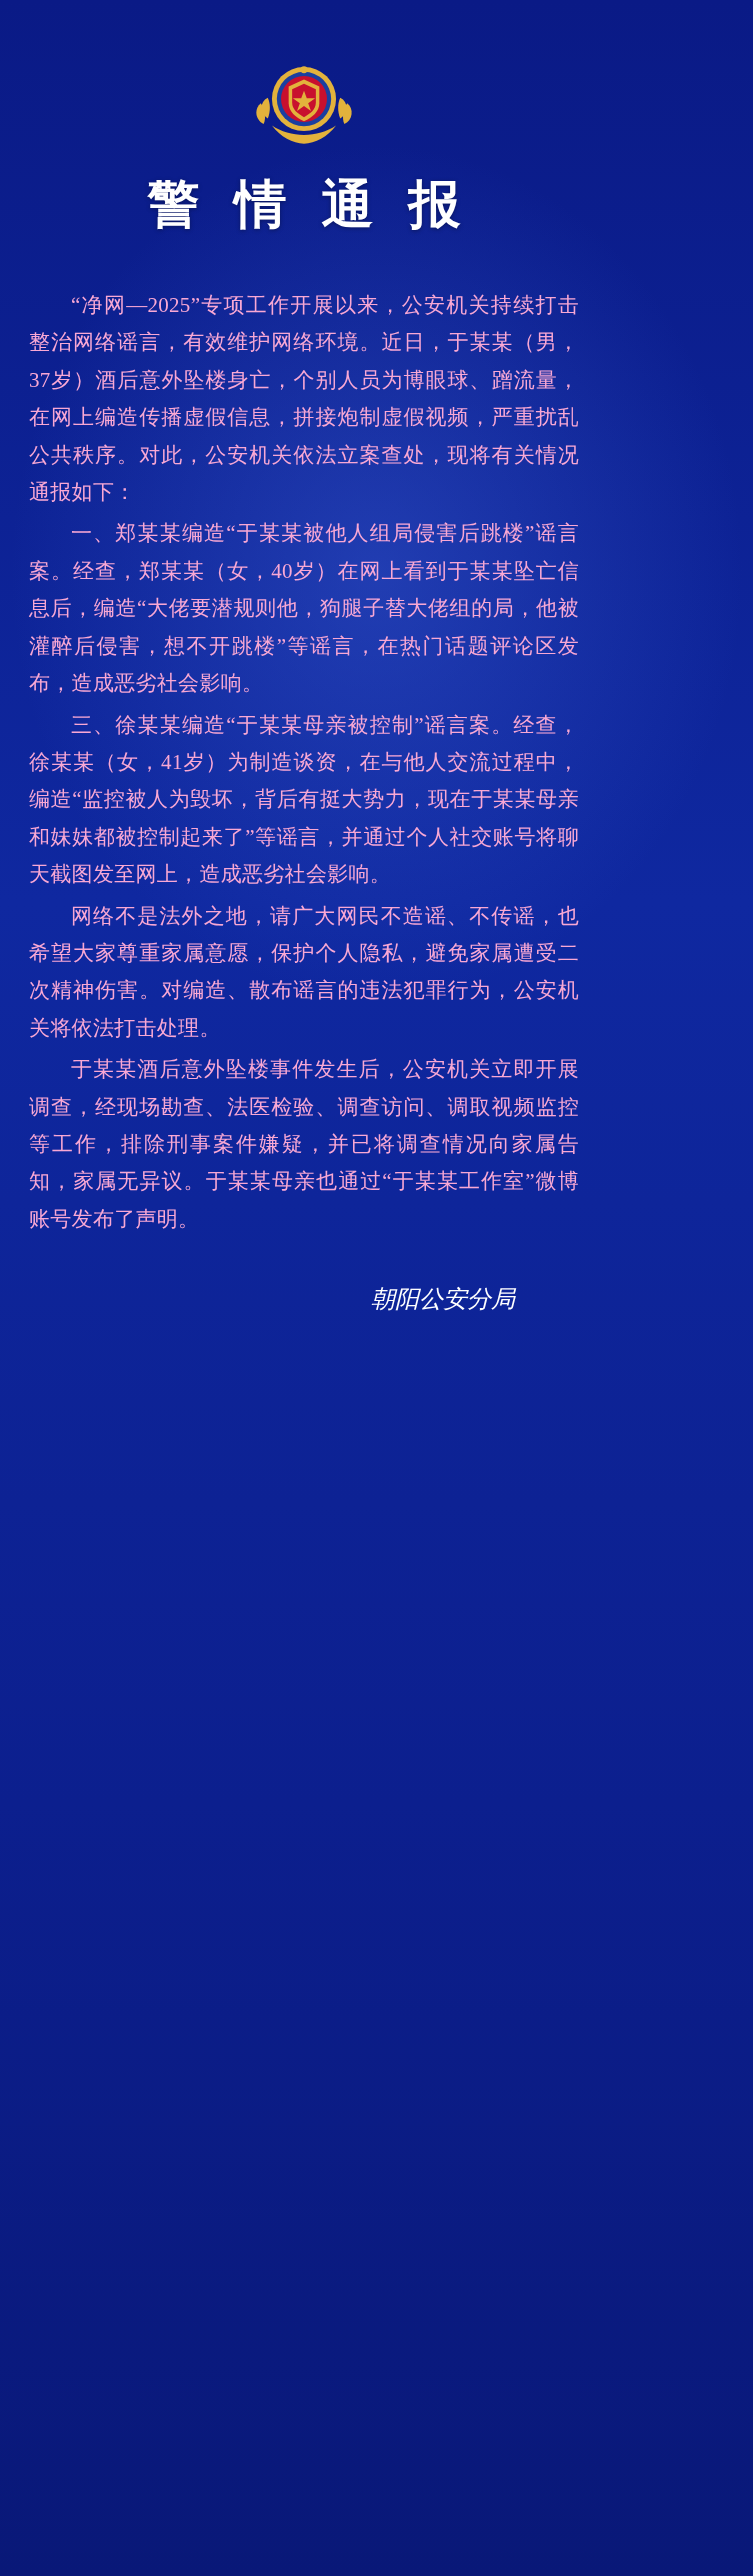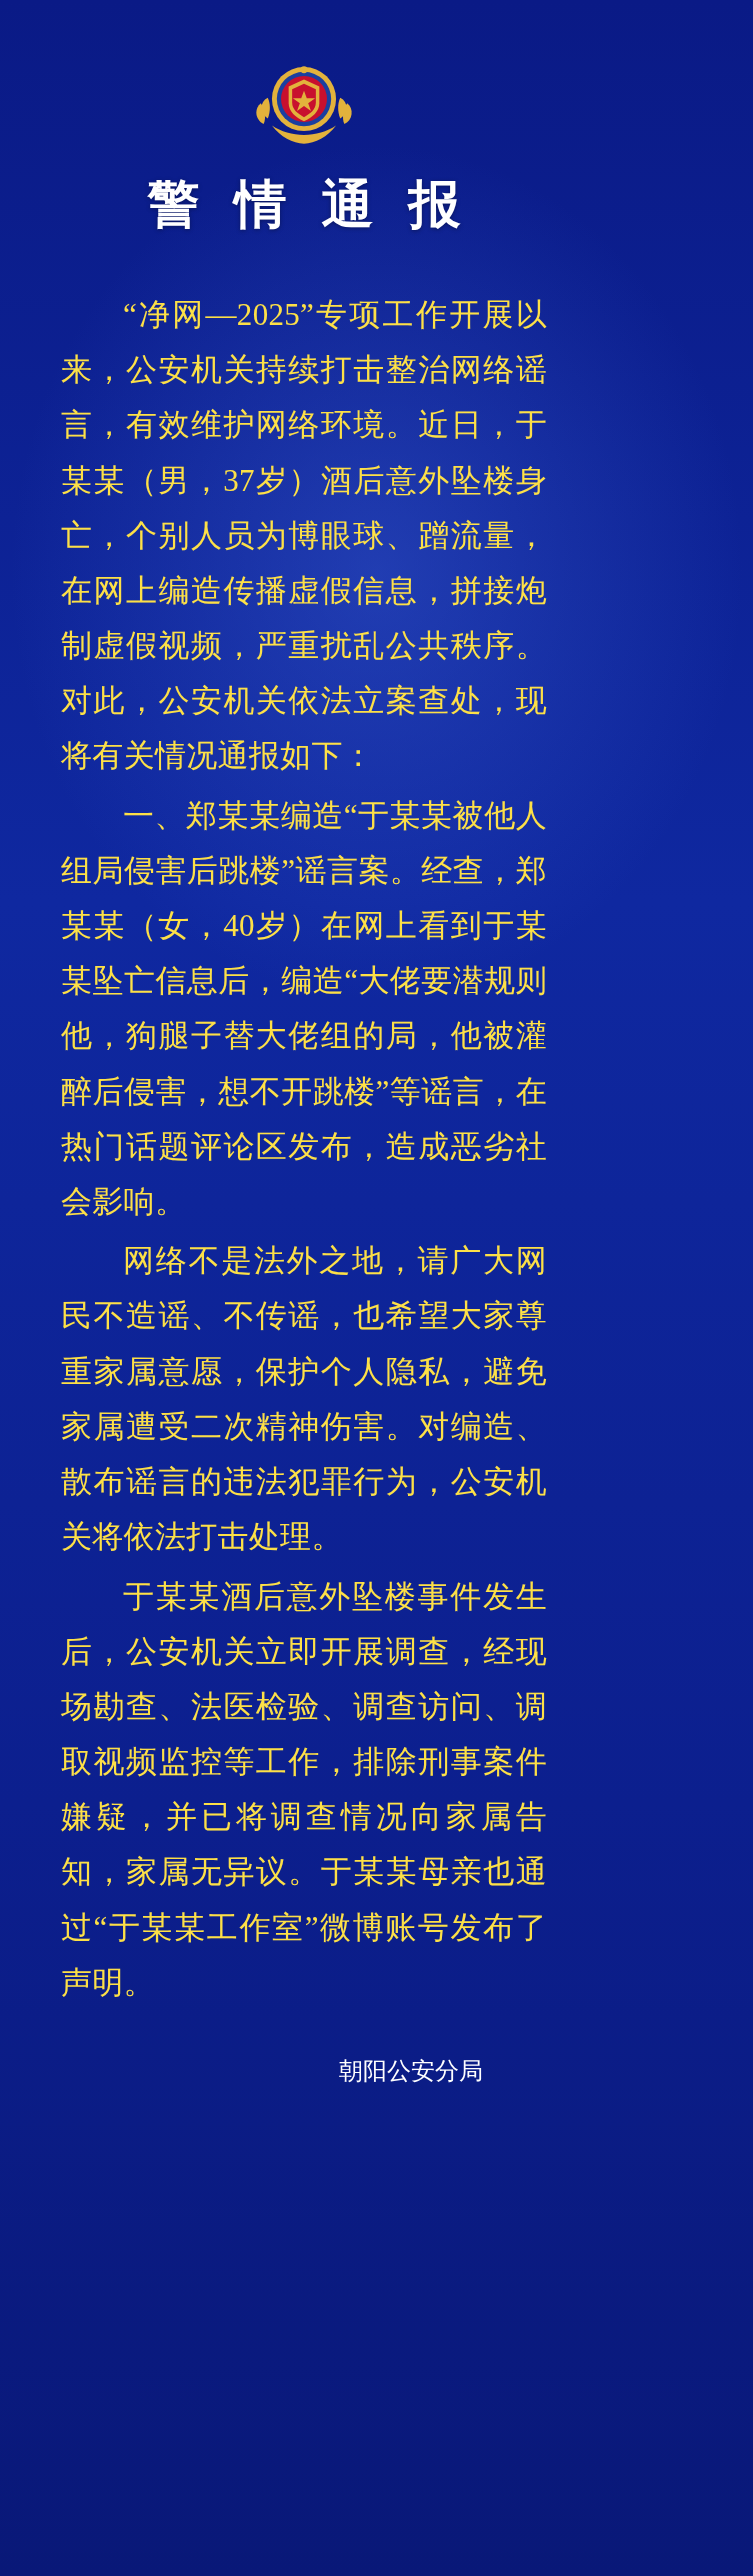--- a/index.html
+++ b/index.html
@@ -25,21 +25,21 @@
     transform: translateX(-50%);
     width: 837px;
     height: 977px;
     background: radial-gradient(ellipse at center, rgba(70,110,230,0.35) 0%, rgba(13,31,143,0.0) 62%);
     pointer-events: none;
   }
 
   .page {
     position: relative;
     z-index: 2;
-    padding: 0 61px;
+    padding: 0 29px;
     box-sizing: border-box;
     width: 608px;
   }
 
   
   .emblem-wrap {
     padding-top: 60px;
     display: flex;
     justify-content: center;
   }
@@ -59,42 +59,42 @@
     letter-spacing: 11px;
     text-indent: 11px;
     color: #ffffff;
     text-shadow: 0 1.4px 4.2px rgba(0,0,0,0.35);
     font-family: "Liberation Serif", "DejaVu Serif", serif;
   }
 
   
   .body {
     margin-top: 47px;
-    font-size: 31px;
+    font-size: 21px;
     line-height: 1.78;
     text-align: justify;
     text-justify: inter-ideograph;
-    color: #fde047;
+    color: #f9a8d4;
     letter-spacing: 0.3px;
   }
   .body p {
     margin: 0 0 4.2px 0;
     text-indent: 2em;
   }
 
   
   .signature {
     margin-top: 39px;
     padding-right: 64px;
     text-align: right;
     font-size: 24px;
     line-height: 1.85;
     color: #ffffff;
   }
-  .signature div { white-space: nowrap; }
+  .signature div { white-space: nowrap; font-style: italic; }
 
   .bottom-space { height: 126px; }
 </style>
 </head>
 <body>
 
 <div class="glow"></div>
 
 <div class="page">
 
@@ -127,20 +127,21 @@
         </g>
       </svg>
     </div>
   </div>
 
   <h1 class="title">警 情 通 报</h1>
 
   <div class="body">
     <p>“净网—2025”专项工作开展以来，公安机关持续打击整治网络谣言，有效维护网络环境。近日，于某某（男，37岁）酒后意外坠楼身亡，个别人员为博眼球、蹭流量，在网上编造传播虚假信息，拼接炮制虚假视频，严重扰乱公共秩序。对此，公安机关依法立案查处，现将有关情况通报如下：</p>
     <p>一、郑某某编造“于某某被他人组局侵害后跳楼”谣言案。经查，郑某某（女，40岁）在网上看到于某某坠亡信息后，编造“大佬要潜规则他，狗腿子替大佬组的局，他被灌醉后侵害，想不开跳楼”等谣言，在热门话题评论区发布，造成恶劣社会影响。</p>
+    <p>三、徐某某编造“于某某母亲被控制”谣言案。经查，徐某某（女，41岁）为制造谈资，在与他人交流过程中，编造“监控被人为毁坏，背后有挺大势力，现在于某某母亲和妹妹都被控制起来了”等谣言，并通过个人社交账号将聊天截图发至网上，造成恶劣社会影响。</p>
     <p>网络不是法外之地，请广大网民不造谣、不传谣，也希望大家尊重家属意愿，保护个人隐私，避免家属遭受二次精神伤害。对编造、散布谣言的违法犯罪行为，公安机关将依法打击处理。</p>
     <p>于某某酒后意外坠楼事件发生后，公安机关立即开展调查，经现场勘查、法医检验、调查访问、调取视频监控等工作，排除刑事案件嫌疑，并已将调查情况向家属告知，家属无异议。于某某母亲也通过“于某某工作室”微博账号发布了声明。</p>
   </div>
 
   <div class="signature">
     <div>朝阳公安分局</div>
   </div>
 
   <div class="bottom-space"></div>
 </div>

